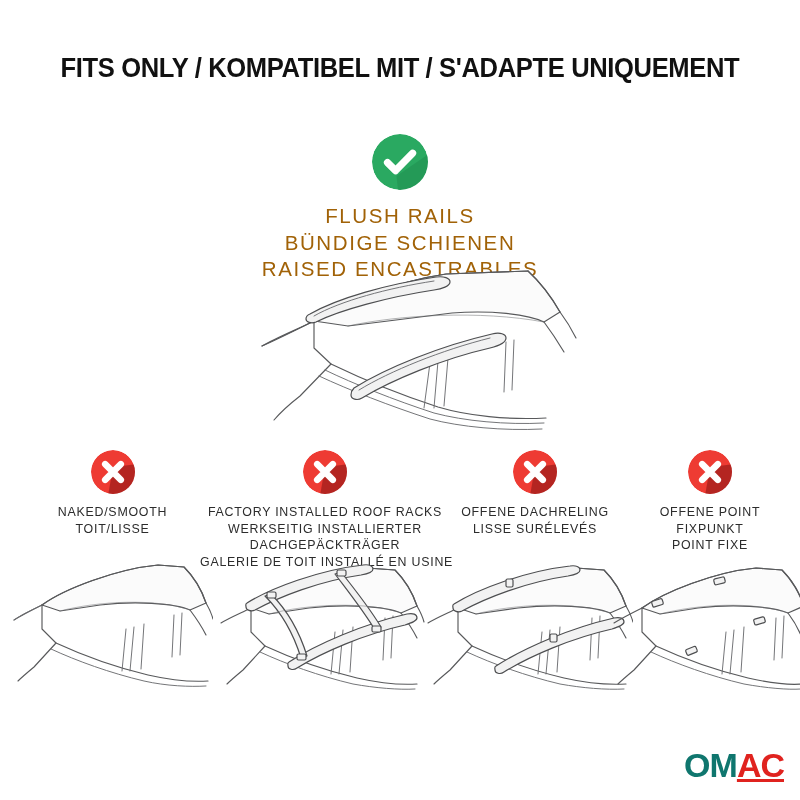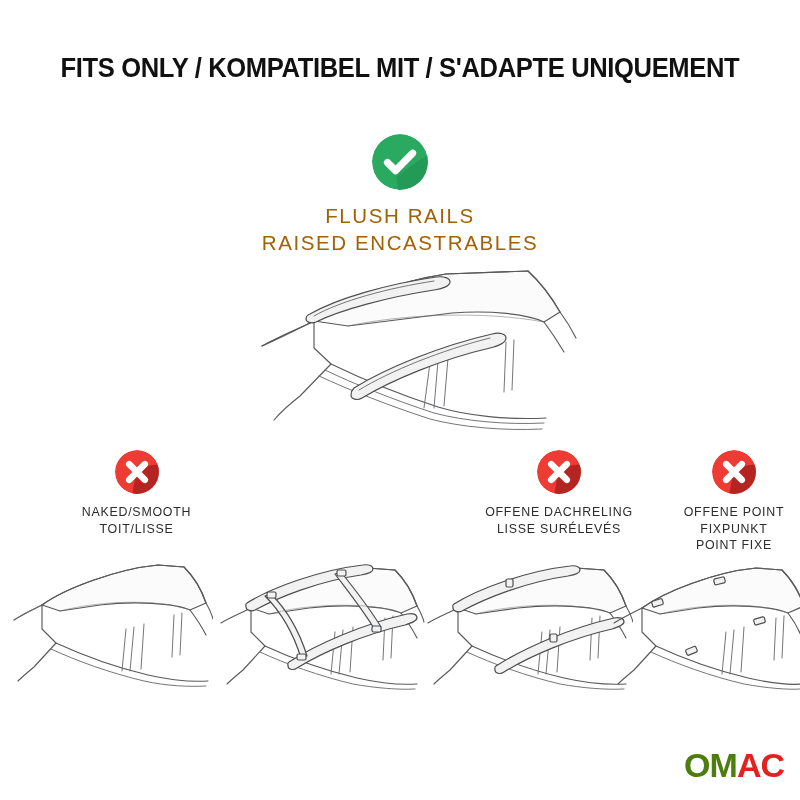--- a/index.html
+++ b/index.html
@@ -49,21 +49,21 @@
   }
   .hero-lines div{white-space:nowrap;}
 
   .hero-art{
     position:absolute;left:228px;top:268px;width:352px;height:165px;
   }
   .hero-art svg{display:block;}
 
   
   .cols{
-    position:absolute;left:0;top:450px;width:700px;height:250px;margin-left:24px;
+    position:absolute;left:0;top:450px;width:700px;height:250px;
   }
   .col{
     position:absolute;top:0;text-align:center;
   }
   .col .badge-sm{
     width:44px;height:44px;border-radius:50%;
     display:inline-block;overflow:hidden;
   }
   .col .badge-sm svg{display:block;width:44px;height:44px;}
   .col-lines{
@@ -90,22 +90,22 @@
 
   
   .logo{
     position:absolute;right:36px;bottom:18px;
     font-weight:bold;
     font-size:34px;
     letter-spacing:-1px;
     line-height:1;
     font-family:"Liberation Sans", sans-serif;
   }
-  .logo .dark{color:#4d7c0f;}
-  .logo .red{color:#e0231f;}
+  .logo .dark{color:#0f766e;}
+  .logo .red{color:#e0231f;text-decoration:underline;}
 
   .art-stroke{fill:none;stroke:#58595b;stroke-width:1.15;stroke-linejoin:round;stroke-linecap:round;}
   .art-stroke-thin{fill:none;stroke:#6d6e71;stroke-width:0.95;stroke-linecap:round;}
   .art-fill{fill:#fbfbfb;stroke:#58595b;stroke-width:1.15;stroke-linejoin:round;}
   .art-rail{fill:#f2f2f2;stroke:#4d4e50;stroke-width:1.2;stroke-linejoin:round;}
 </style>
 </head>
 <body>
 
 <div class="page">
@@ -117,20 +117,21 @@
   <div class="hero">
     <span class="badge">
       <svg viewBox="0 0 56 56" xmlns="http://www.w3.org/2000/svg">
         <circle cx="28" cy="28" r="28" fill="#2aa961"></circle>
         <path d="M24.5 42 L56 20.5 L56 40 L42 56 L26 56 Z" fill="#1f8e50" opacity="0.55"></path>
         <path d="M15.5 28.6 L23.6 36.6 L40.6 19.2" fill="none" stroke="#ffffff" stroke-width="7.2" stroke-linecap="round" stroke-linejoin="round"></path>
       </svg>
     </span>
     <div class="hero-lines">
       <div>FLUSH RAILS</div>
+      <div>BÜNDIGE SCHIENEN</div>
       <div>RAISED ENCASTRABLES</div>
     </div>
   </div>
 
   <div class="hero-art">
     <svg viewBox="0 0 352 165" width="352" height="165" xmlns="http://www.w3.org/2000/svg">
 
       <path class="art-fill" d="M86 53 C110 36 170 13 218 6 L300 3 C312 14 324 30 332 44 L316 54 C300 46 262 42 224 45 L120 58 Z"></path>
 
       <path class="art-stroke" d="M86 53 C110 36 170 13 218 6 L300 3"></path>
@@ -172,20 +173,35 @@
           <path d="M28 22 L56 18 L56 42 L42 56 L22 56 Z" fill="#a01f1c" opacity="0.75"></path>
           <path d="M18 18 L38 38 M38 18 L18 38" fill="none" stroke="#ffffff" stroke-width="8.2" stroke-linecap="round"></path>
         </svg>
       </span>
       <div class="col-lines">
         <div>NAKED/SMOOTH</div>
         <div>TOIT/LISSE</div>
       </div>
     </div>
 
+    <div class="col col-2">
+      <span class="badge-sm">
+        <svg viewBox="0 0 56 56" xmlns="http://www.w3.org/2000/svg">
+          <circle cx="28" cy="28" r="28" fill="#ee3b33"></circle>
+          <path d="M28 22 L56 18 L56 42 L42 56 L22 56 Z" fill="#a01f1c" opacity="0.75"></path>
+          <path d="M18 18 L38 38 M38 18 L18 38" fill="none" stroke="#ffffff" stroke-width="8.2" stroke-linecap="round"></path>
+        </svg>
+      </span>
+      <div class="col-lines">
+        <div>FACTORY INSTALLED ROOF RACKS</div>
+        <div>WERKSEITIG INSTALLIERTER</div>
+        <div>DACHGEPÄCKTRÄGER</div>
+        <div>GALERIE DE TOIT INSTALLÉ EN USINE</div>
+      </div>
+    </div>
 
     <div class="col col-3">
       <span class="badge-sm">
         <svg viewBox="0 0 56 56" xmlns="http://www.w3.org/2000/svg">
           <circle cx="28" cy="28" r="28" fill="#ee3b33"></circle>
           <path d="M28 22 L56 18 L56 42 L42 56 L22 56 Z" fill="#a01f1c" opacity="0.75"></path>
           <path d="M18 18 L38 38 M38 18 L18 38" fill="none" stroke="#ffffff" stroke-width="8.2" stroke-linecap="round"></path>
         </svg>
       </span>
       <div class="col-lines">

